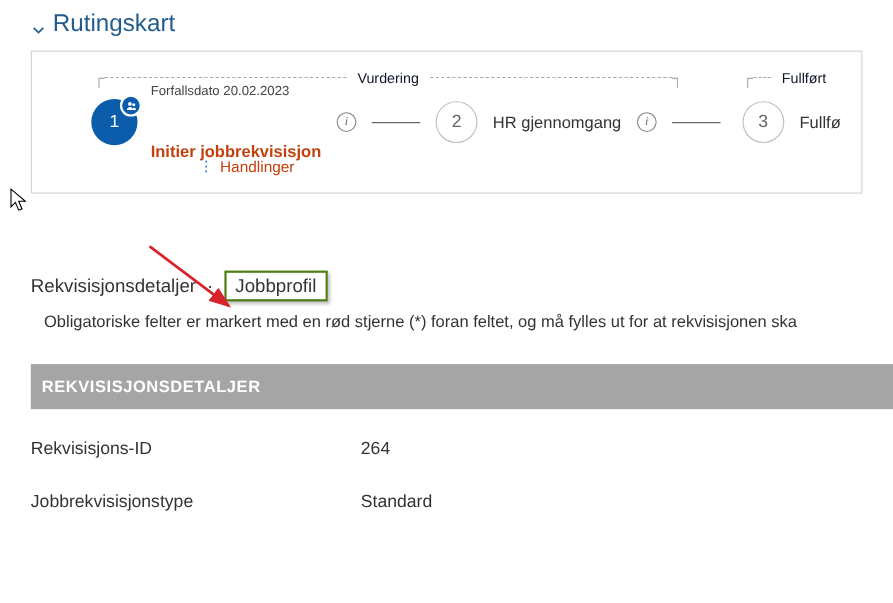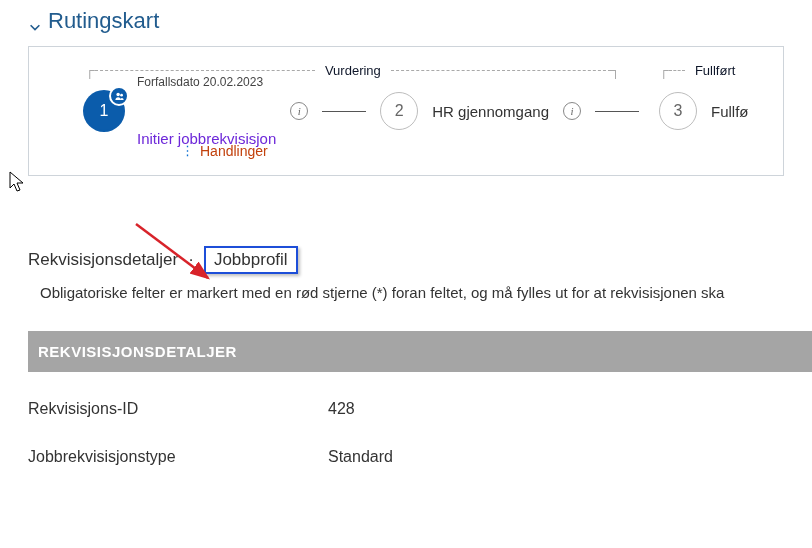--- a/index.html
+++ b/index.html
@@ -110,22 +110,22 @@
       flex-direction: column;
       justify-content: center;
       gap: 41px;
     }
     .step-due {
       font-size: 12px;
       color: #444;
     }
     .step-title {
       font-size: 15px;
-      color: #6d28d9;
-      font-weight: 400;
+      color: #c2410c;
+      font-weight: 700;
       white-space: nowrap;
     }
     .step-title.light { font-weight: 400; color: #333; }
     .info-icon {
       width: 18px;
       height: 18px;
       border: 1px solid #888;
       border-radius: 50%;
       display: inline-flex;
       align-items: center;
@@ -169,21 +169,21 @@
       display: flex;
       align-items: baseline;
       gap: 10px;
       font-size: 17px;
       color: #333;
     }
     .tab-link {
       cursor: pointer;
     }
     .tab-box {
-      border: 2px solid #1d4ed8;
+      border: 2px solid #4d7c0f;
       padding: 2px 8px;
       box-shadow: 2px 2px 3px rgba(0,0,0,0.25);
     }
     .hint-text {
       margin-top: 10px;
       font-size: 15px;
       color: #333;
       white-space: nowrap;
       margin-left: 12px;
     }
@@ -303,21 +303,21 @@
     <span class="tab-link tab-box">Jobbprofil</span>
   </div>
   <div class="hint-text">Obligatoriske felter er markert med en rød stjerne (*) foran feltet, og må fylles ut for at rekvisisjonen ska</div>
 </div>
 
 <div class="gray-bar">REKVISISJONSDETALJER</div>
 
 <div class="details-grid">
   <div class="detail-row">
     <div class="detail-label">Rekvisisjons-ID</div>
-    <div class="detail-value">428</div>
+    <div class="detail-value">264</div>
   </div>
   <div class="detail-row">
     <div class="detail-label">Jobbrekvisisjonstype</div>
     <div class="detail-value">Standard</div>
   </div>
 </div>
 
 <svg class="cursor" viewBox="0 0 20 24">
   <path d="M2 2 L2 18 L6 14 L9 21 L12 20 L9 13 L15 13 Z" fill="#fff" stroke="#000" stroke-width="1"></path>
 </svg>

